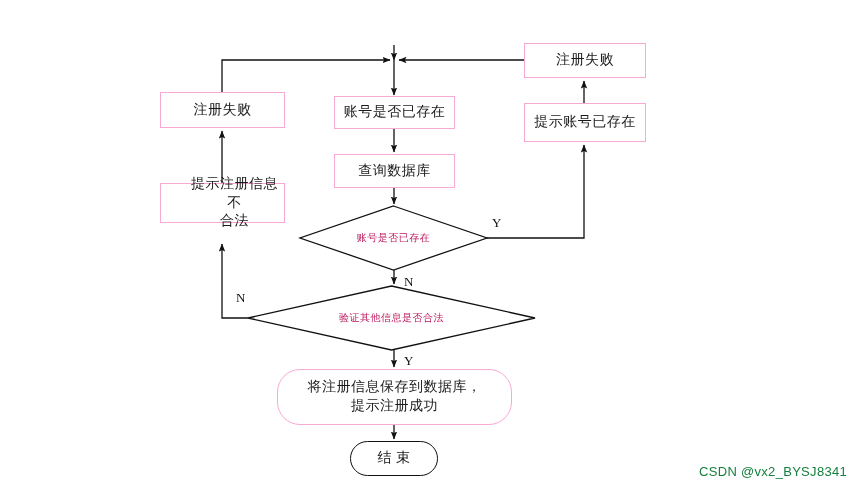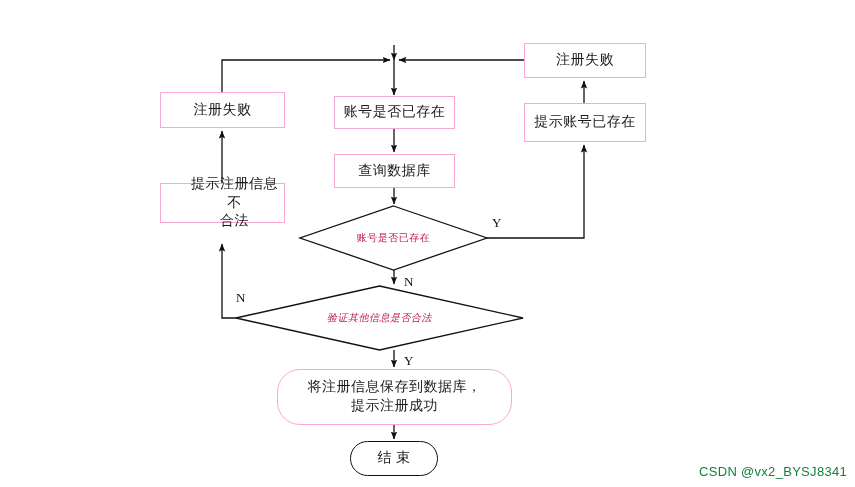--- a/index.html
+++ b/index.html
@@ -154,21 +154,21 @@
 合法</span>
   </div>
 
   <div class="dec-wrap" style="left:300px; top:206px; width:187px; height:64px;">
     <svg width="187" height="64" viewBox="0 0 187 64" xmlns="http://www.w3.org/2000/svg">
       <polygon points="93.5,0 187,32 93.5,64 0,32" fill="#ffffff" stroke="#111111" stroke-width="1.3"></polygon>
     </svg>
     <div class="dec-label">账号是否已存在</div>
   </div>
 
-  <div class="dec-wrap" style="left:236px; top:286px; width:287px; height:64px;font-style:italic;">
+  <div class="dec-wrap" style="left:248px; top:286px; width:287px; height:64px;">
     <svg width="287" height="64" viewBox="0 0 287 64" xmlns="http://www.w3.org/2000/svg">
       <polygon points="143.5,0 287,32 143.5,64 0,32" fill="#ffffff" stroke="#111111" stroke-width="1.3"></polygon>
     </svg>
     <div class="dec-label">验证其他信息是否合法</div>
   </div>
 
   <div class="node proc" style="left:277px; top:369px; width:235px; height:56px;border-radius:23px;">
     <span>将注册信息保存到数据库，
 提示注册成功</span>
   </div>

